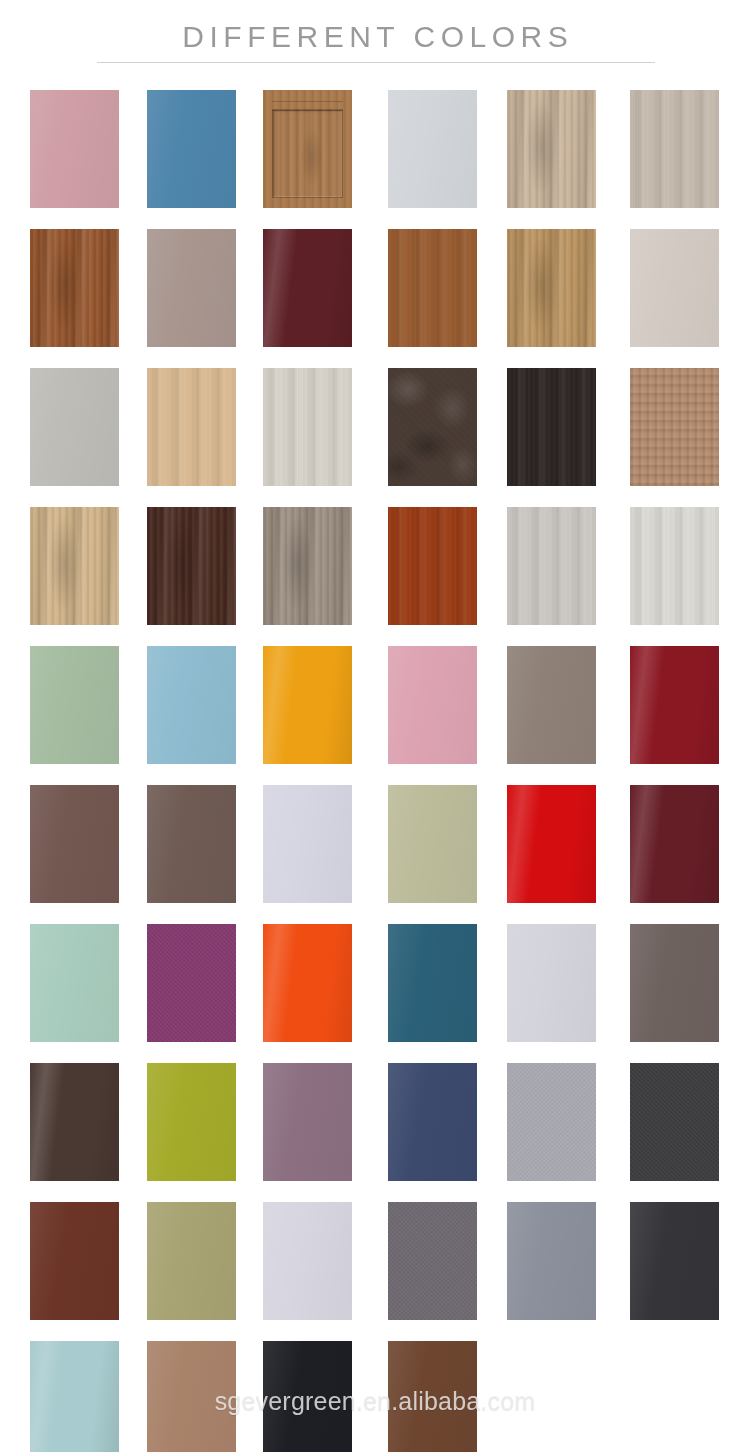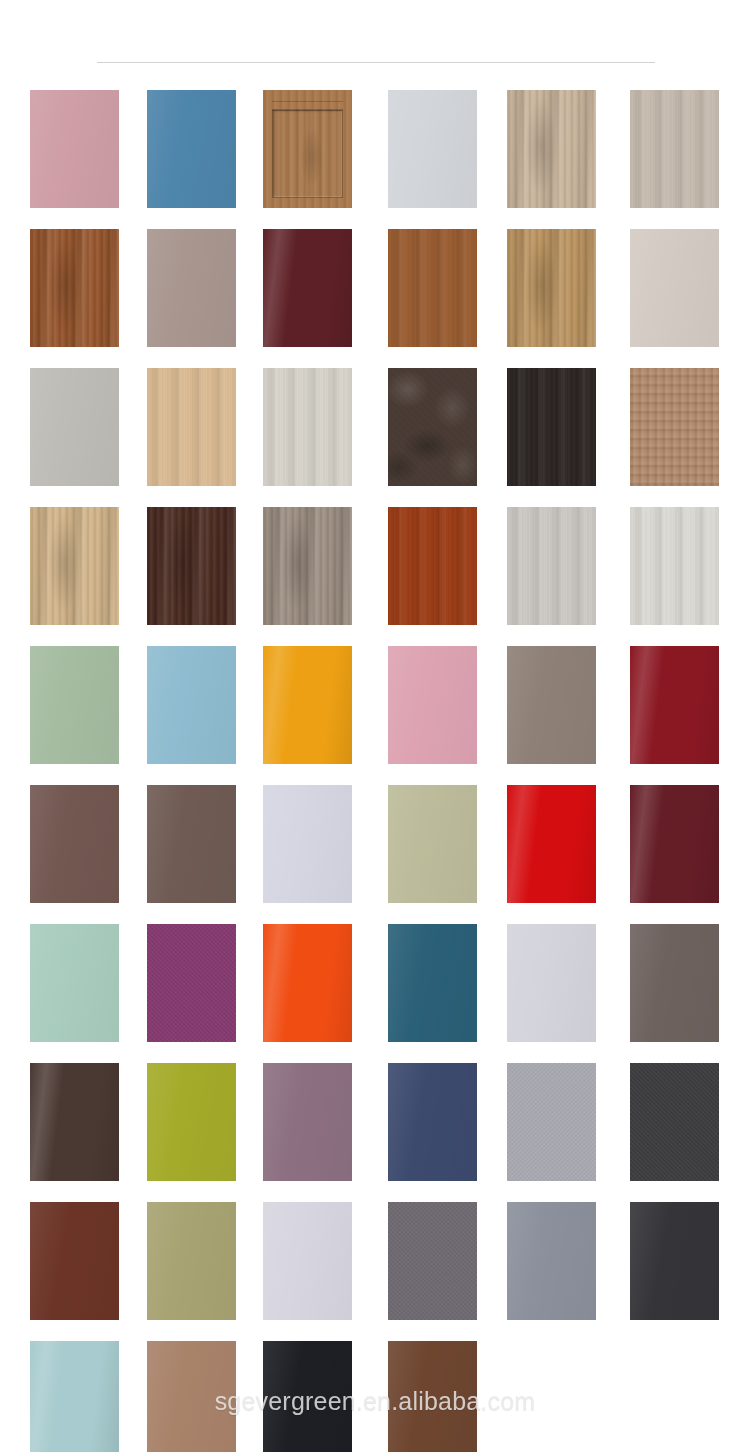--- a/index.html
+++ b/index.html
@@ -217,20 +217,21 @@
     text-shadow: 0 1px 1px rgba(0,0,0,0.10);
     letter-spacing: 0.2px;
     white-space: nowrap;
     pointer-events: none;
   }
 </style>
 </head>
 <body>
 
 <div class="header">
+  <div class="page-title">DIFFERENT COLORS</div>
   <div class="title-rule"></div>
 </div>
 
 <div class="swatch-grid">
     <div class="swatch-row">
       <div class="swatch swatch-c0 tex-matte" title="dusty-pink">
         <div class="sw-fill" style="background: rgb(207, 158, 166);"></div>
         <div class="sw-tex"></div>
       </div>
       <div class="swatch swatch-c1 tex-matte" title="steel-blue">

